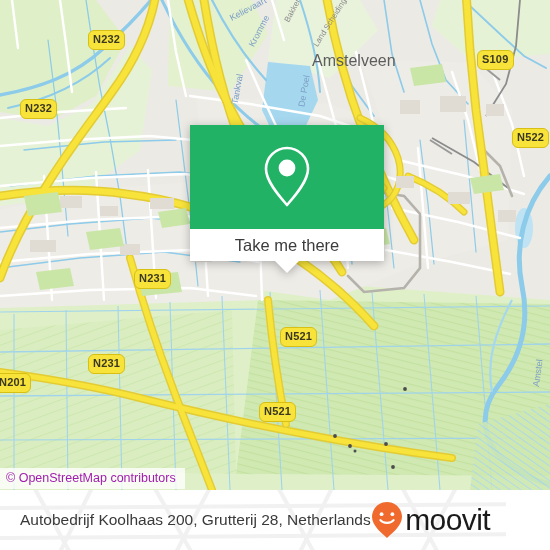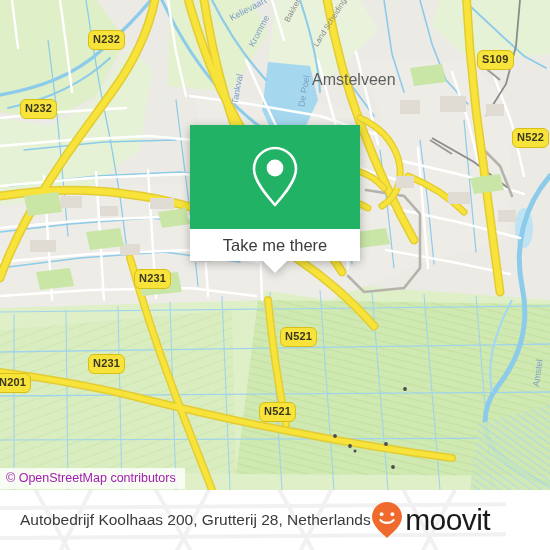--- a/index.html
+++ b/index.html
@@ -81,21 +81,21 @@
     padding: 3px 9px 4px 6px;
     white-space: nowrap;
     font-family: "Liberation Sans", sans-serif;
   }
 
   
   .callout {
     position: absolute;
     left: 190px;
     top: 125px;
-    width: 170px;
+    width: 194px;
     filter: drop-shadow(0 2px 5px rgba(0,0,0,0.28));
     text-align: center;
   }
   .callout-top {
     height: 104px;
     background: #21b265;
     display: flex;
     align-items: center;
     justify-content: center;
   }
@@ -380,21 +380,21 @@
         <path d="M158,212 L186,208 L190,224 L162,228 Z"></path>
         <path d="M36,272 L70,268 L74,286 L40,290 Z"></path>
         <path d="M138,276 L178,272 L182,292 L142,296 Z"></path>
         <path d="M206,162 L238,158 L242,176 L210,180 Z"></path>
         <path d="M410,68 L442,64 L446,82 L414,86 Z"></path>
         <path d="M470,178 L500,174 L504,190 L474,194 Z"></path>
         <path d="M356,232 L386,228 L390,244 L360,248 Z"></path>
       </g>
     </svg>
 
-    <div class="place-label" style="left:312px; top:52px;margin-top:19px;">Amstelveen</div>
+    <div class="place-label" style="left:312px; top:52px;">Amstelveen</div>
 
     <div class="water-label" style="left:228px; top:4px; transform:rotate(-28deg);">Kelievaart</div>
     <div class="water-label" style="left:242px; top:26px; transform:rotate(-62deg);">Kromme</div>
     <div class="water-label" style="left:222px; top:84px; transform:rotate(-80deg);">Tankval</div>
     <div class="water-label" style="left:288px; top:86px; transform:rotate(-80deg);">De Poel</div>
     <div class="water-label" style="left:524px; top:368px; transform:rotate(-82deg);">Amstel</div>
 
     <div class="street-label" style="left:280px; top:6px; transform:rotate(-62deg);">Bakker</div>
     <div class="street-label" style="left:300px; top:14px; transform:rotate(-58deg);">Land Scheidingsw</div>
 

